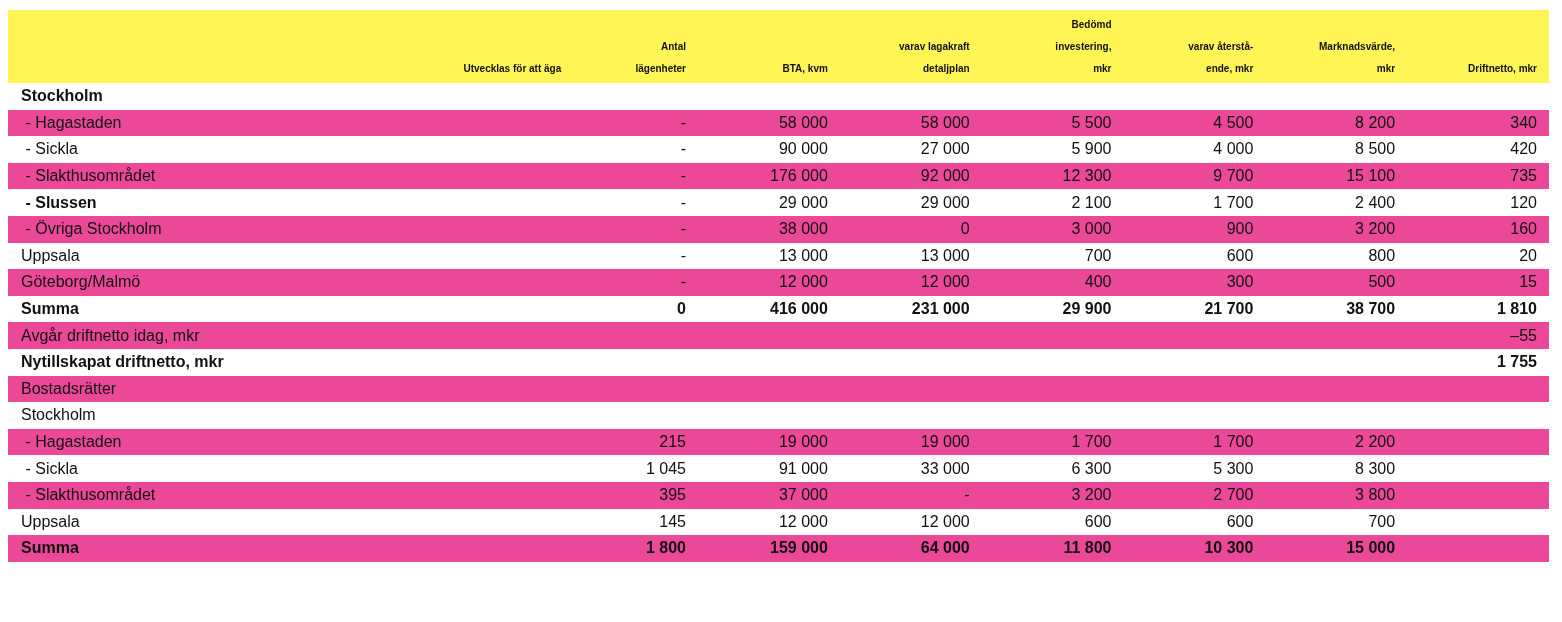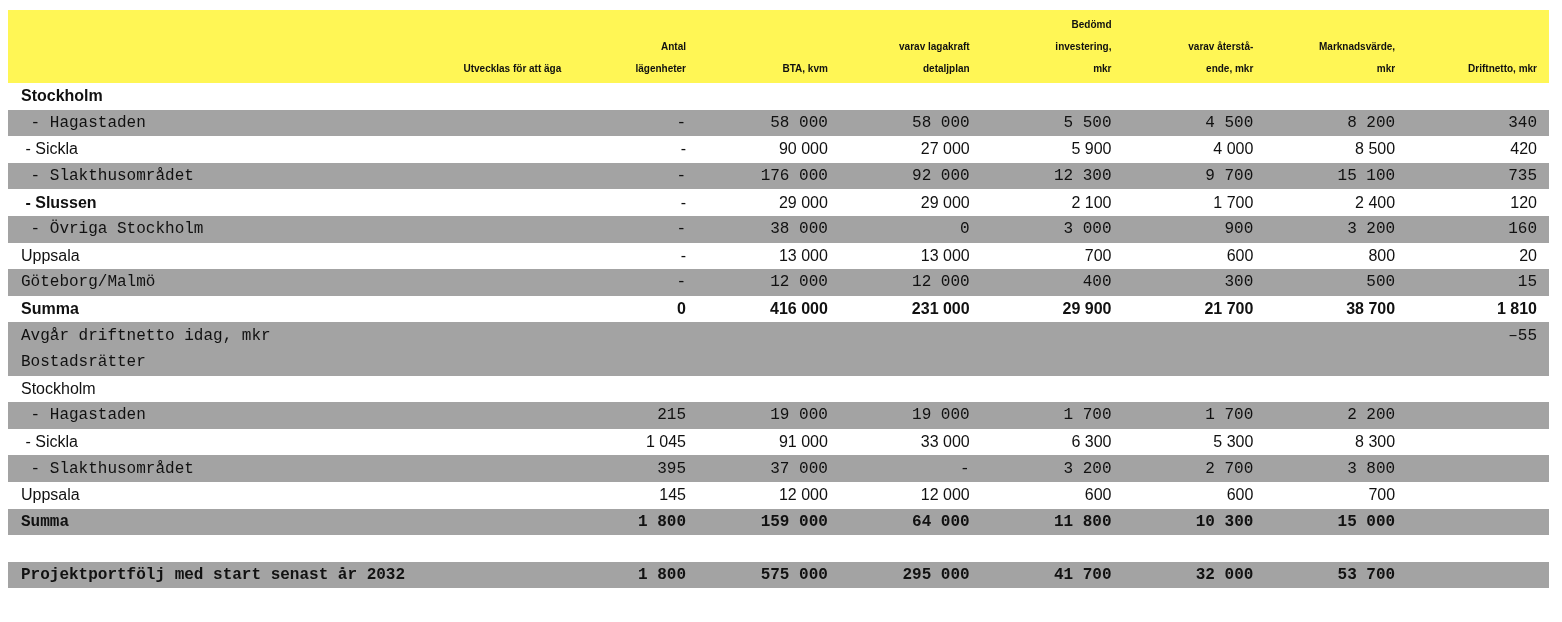--- a/index.html
+++ b/index.html
@@ -10,21 +10,21 @@
   col.c0 { width: 562px; }
   col.cn { width: 141px; }
   col.c1 { width: 124px; }
   thead tr { background: #fff655; }
   thead th { font-weight: bold; font-size: 10px; line-height: 22px; height: 70px;
              vertical-align: bottom; padding: 0 12px 3px 12px; text-align: right; }
   thead th.first { text-align: right; }
   tbody td { height: 26.6px; padding: 0 12px; text-align: right; white-space: nowrap;
              line-height: 26px; font-size: 16px; }
   tbody td.label { text-align: left; padding-left: 13px; }
-  tr.shade { background: #a3a3a3; font-family: Liberation Mono, monospace; }
+  tr.shade { background: #ec4899; }
   tr.bold td { font-weight: bold; }
   tr.spacer td { height: 26.6px; }
 </style>
 </head>
 <body>
 
 <table>
   <colgroup>
     <col class="c0">
       <col class="c1">
@@ -141,20 +141,30 @@
       <tr class="shade">
         <td class="label" style="white-space: pre;">Avgår driftnetto idag, mkr</td>
         <td></td>
         <td></td>
         <td></td>
         <td></td>
         <td></td>
         <td></td>
         <td>–55</td>
       </tr>
+      <tr class="bold">
+        <td class="label" style="white-space: pre;">Nytillskapat driftnetto, mkr</td>
+        <td></td>
+        <td></td>
+        <td></td>
+        <td></td>
+        <td></td>
+        <td></td>
+        <td>1 755</td>
+      </tr>
       <tr class="shade">
         <td class="label" style="white-space: pre; margin-left: 38px;">Bostadsrätter</td>
         <td></td>
         <td></td>
         <td></td>
         <td></td>
         <td></td>
         <td></td>
         <td></td>
       </tr>
@@ -221,24 +231,14 @@
       <tr class="spacer">
         <td class="label" style="white-space: pre;"></td>
         <td></td>
         <td></td>
         <td></td>
         <td></td>
         <td></td>
         <td></td>
         <td></td>
       </tr>
-      <tr class="shade bold">
-        <td class="label" style="white-space: pre;">Projektportfölj med start senast år 2032</td>
-        <td>1 800</td>
-        <td>575 000</td>
-        <td>295 000</td>
-        <td>41 700</td>
-        <td>32 000</td>
-        <td>53 700</td>
-        <td></td>
-      </tr>
     </tbody>
 </table>
 
 </body></html>

